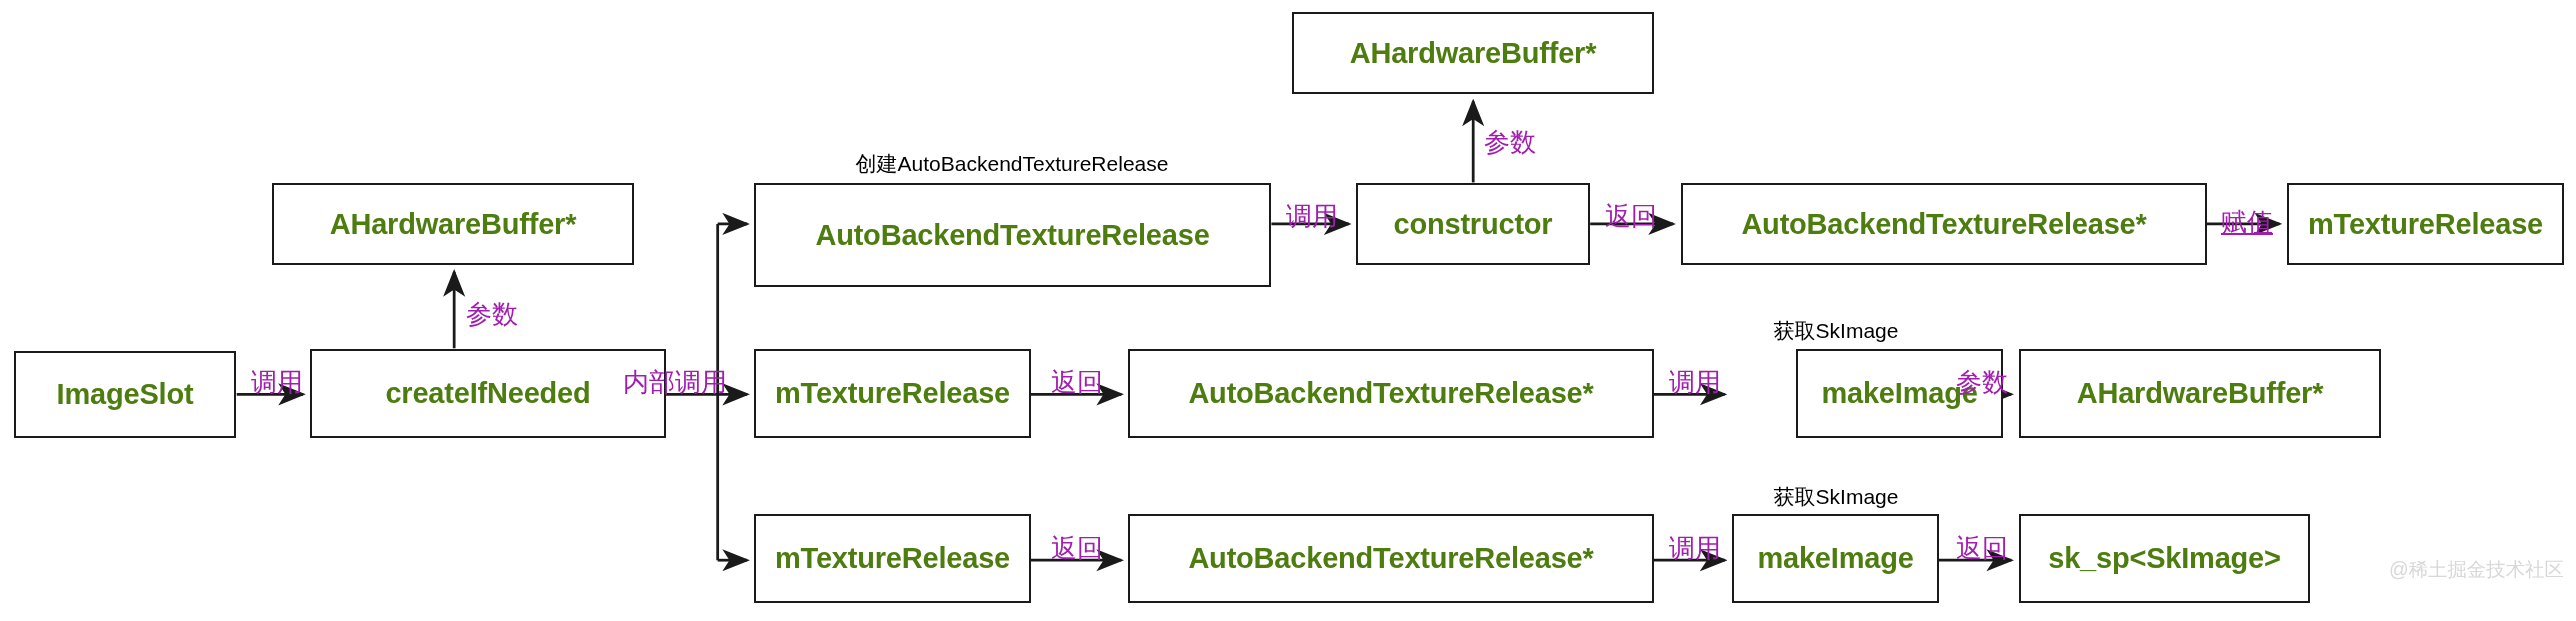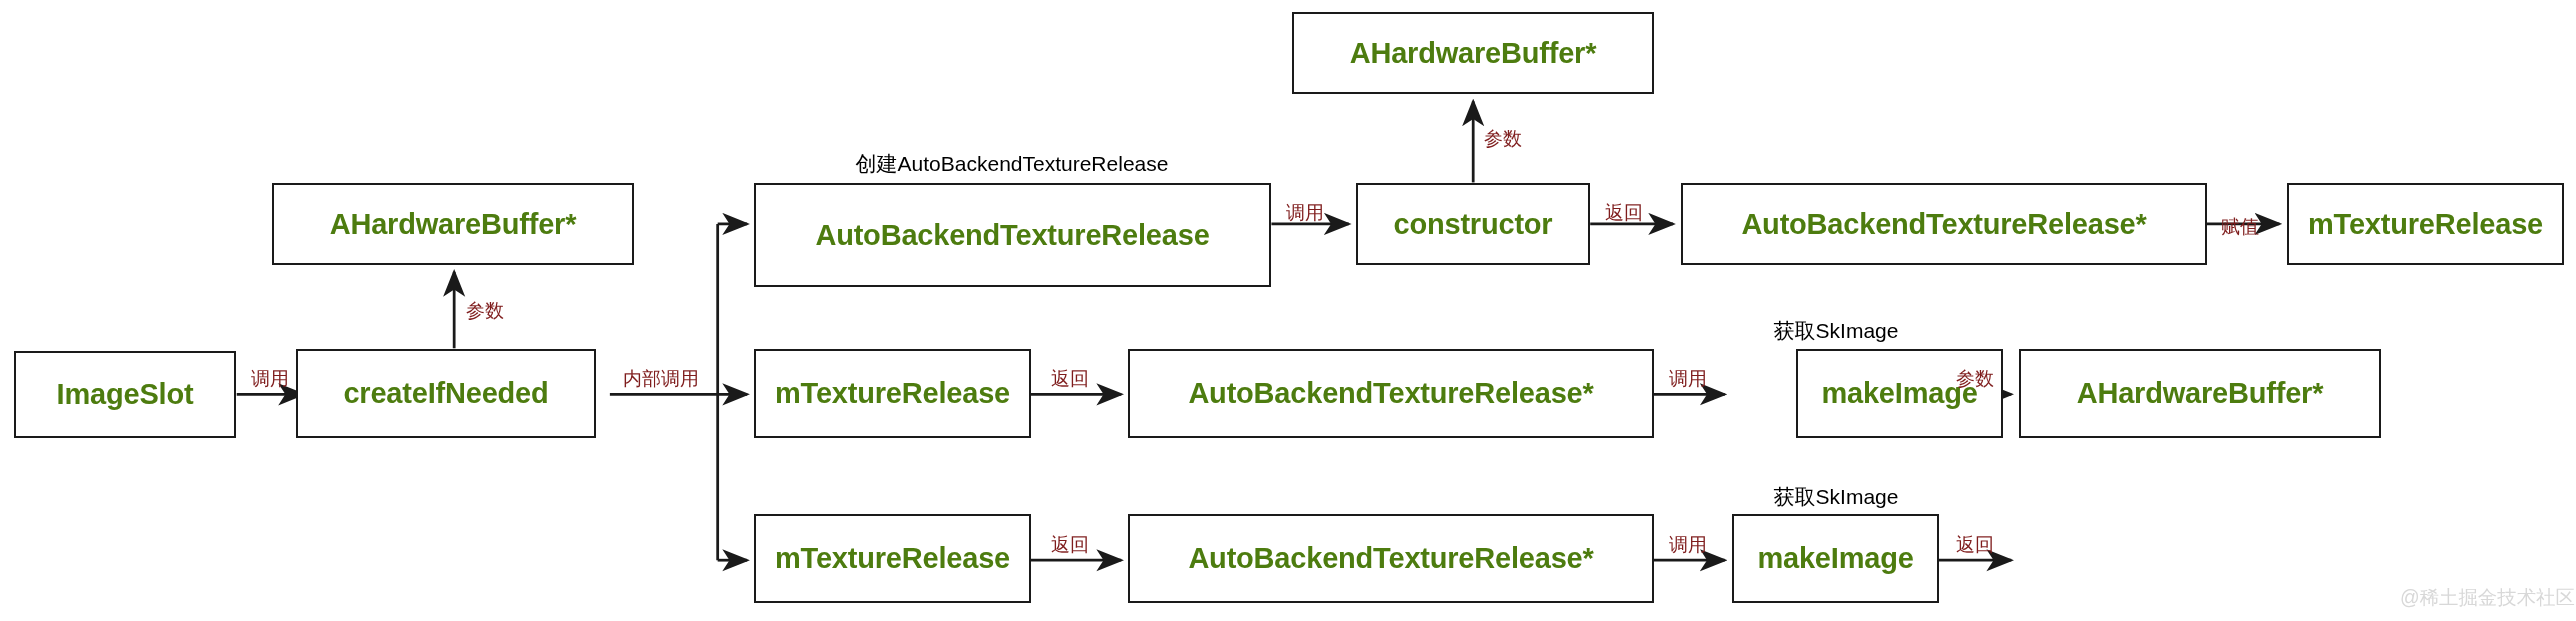--- a/index.html
+++ b/index.html
@@ -35,23 +35,23 @@
     justify-content: center;
     font-weight: bold;
     font-size: 29px;
     color: #4d7c0f;
     letter-spacing: -0.2px;
     white-space: nowrap;
     line-height: 1;
   }
   .edge-label {
     position: absolute;
-    font-size: 19px;
+    font-size: 26px;
     font-weight: normal;
-    color: #7f1d1d;
+    color: #a21caf;
     white-space: nowrap;
     line-height: 1;
   }
   .group-label {
     position: absolute;
     font-size: 21px;
     font-weight: normal;
     color: #000000;
     white-space: nowrap;
     line-height: 1;
@@ -108,44 +108,45 @@
   </svg>
 
   <div class="node" style="left:1292px;top:12px;width:362px;height:82px;">AHardwareBuffer*</div>
   <div class="node" style="left:272px;top:183px;width:362px;height:82px;">AHardwareBuffer*</div>
   <div class="node" style="left:754px;top:183px;width:517px;height:104px;">AutoBackendTextureRelease</div>
   <div class="node" style="left:1356px;top:183px;width:234px;height:82px;">constructor</div>
   <div class="node" style="left:1681px;top:183px;width:526px;height:82px;">AutoBackendTextureRelease*</div>
   <div class="node" style="left:2287px;top:183px;width:277px;height:82px;">mTextureRelease</div>
 
   <div class="node" style="left:14px;top:351px;width:222px;height:87px;">ImageSlot</div>
-  <div class="node" style="left:296px;top:349px;width:300px;height:89px;">createIfNeeded</div>
+  <div class="node" style="left:310px;top:349px;width:356px;height:89px;">createIfNeeded</div>
   <div class="node" style="left:754px;top:349px;width:277px;height:89px;">mTextureRelease</div>
   <div class="node" style="left:1128px;top:349px;width:526px;height:89px;">AutoBackendTextureRelease*</div>
   <div class="node" style="left:1796px;top:349px;width:207px;height:89px;">makeImage</div>
   <div class="node" style="left:2019px;top:349px;width:362px;height:89px;">AHardwareBuffer*</div>
 
   <div class="node" style="left:754px;top:514px;width:277px;height:89px;">mTextureRelease</div>
   <div class="node" style="left:1128px;top:514px;width:526px;height:89px;">AutoBackendTextureRelease*</div>
   <div class="node" style="left:1732px;top:514px;width:207px;height:89px;">makeImage</div>
+  <div class="node" style="left:2019px;top:514px;width:291px;height:89px;">sk_sp&lt;SkImage&gt;</div>
 
   <div class="edge-label" style="left:251px;top:369px;">调用</div>
   <div class="edge-label" style="left:466px;top:301px;">参数</div>
   <div class="edge-label" style="left:623px;top:369px;">内部调用</div>
   <div class="edge-label" style="left:1286px;top:203px;">调用</div>
   <div class="edge-label" style="left:1484px;top:129px;">参数</div>
   <div class="edge-label" style="left:1605px;top:203px;">返回</div>
-  <div class="edge-label" style="left:2221px;top:217px;">赋值</div>
+  <div class="edge-label" style="left:2221px;top:209px;text-decoration:underline;">赋值</div>
   <div class="edge-label" style="left:1051px;top:369px;">返回</div>
   <div class="edge-label" style="left:1669px;top:369px;">调用</div>
   <div class="edge-label" style="left:1956px;top:369px;">参数</div>
   <div class="edge-label" style="left:1051px;top:535px;">返回</div>
   <div class="edge-label" style="left:1669px;top:535px;">调用</div>
   <div class="edge-label" style="left:1956px;top:535px;">返回</div>
 
   <div class="group-label" style="left:1012px;top:153px;">创建AutoBackendTextureRelease</div>
   <div class="group-label" style="left:1836px;top:320px;">获取SkImage</div>
   <div class="group-label" style="left:1836px;top:486px;">获取SkImage</div>
 
-  <div class="watermark" style="left:2389px;top:584px;margin-left:11px;">@稀土掘金技术社区</div>
+  <div class="watermark" style="left:2389px;top:556px;">@稀土掘金技术社区</div>
 
 </div>
 
 
 </body></html>

